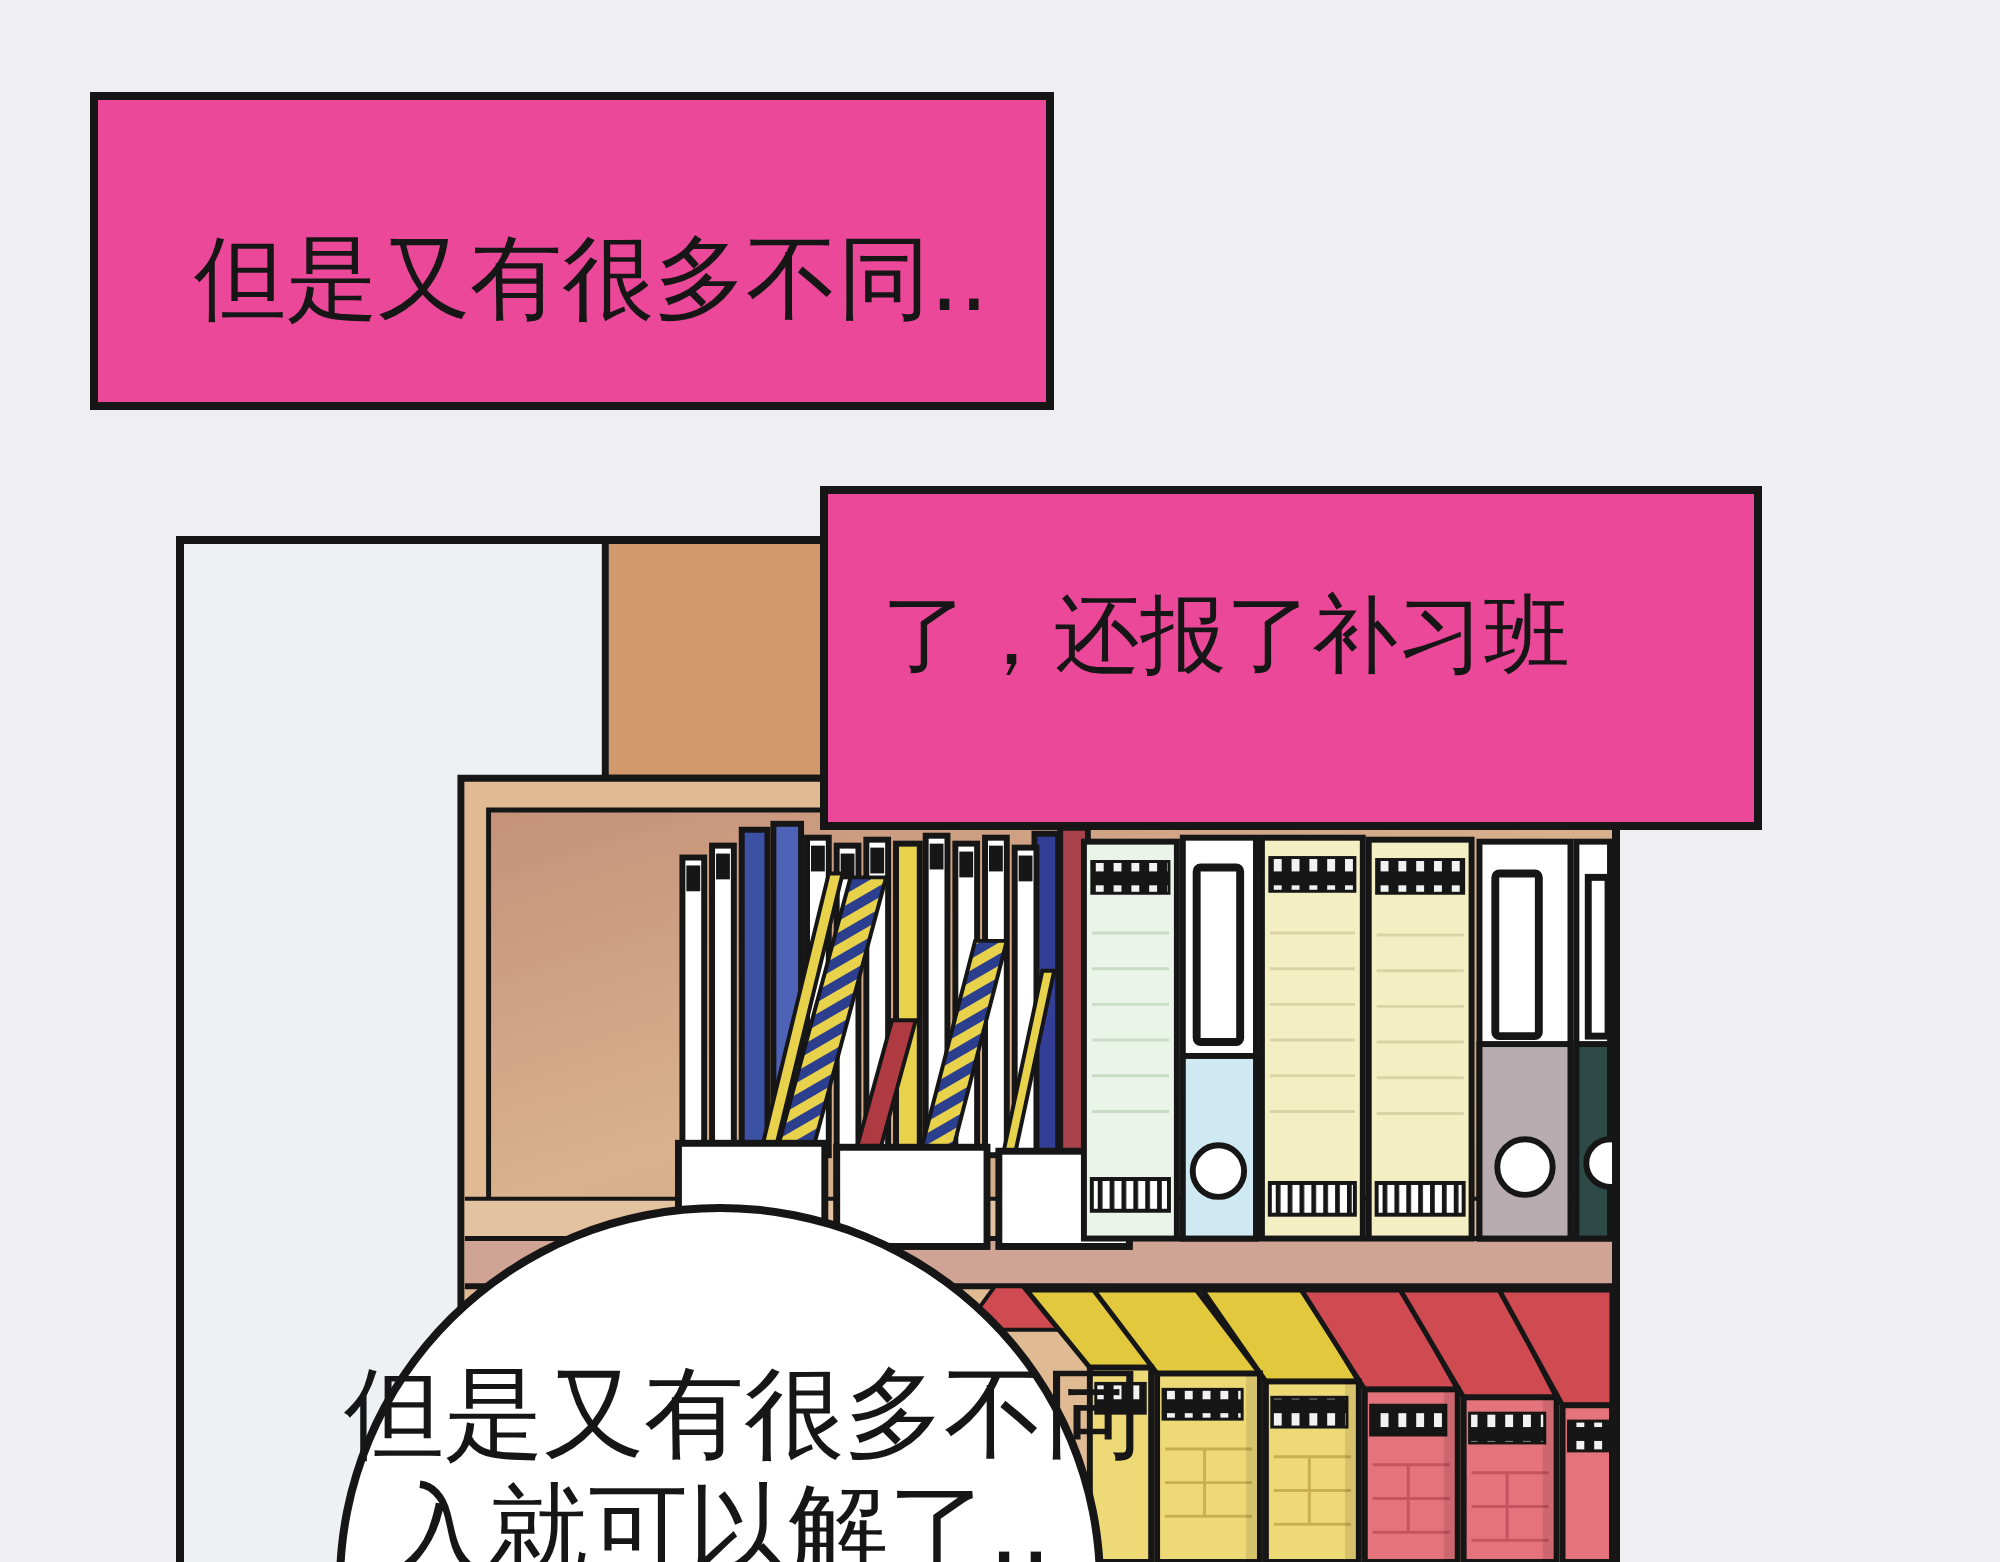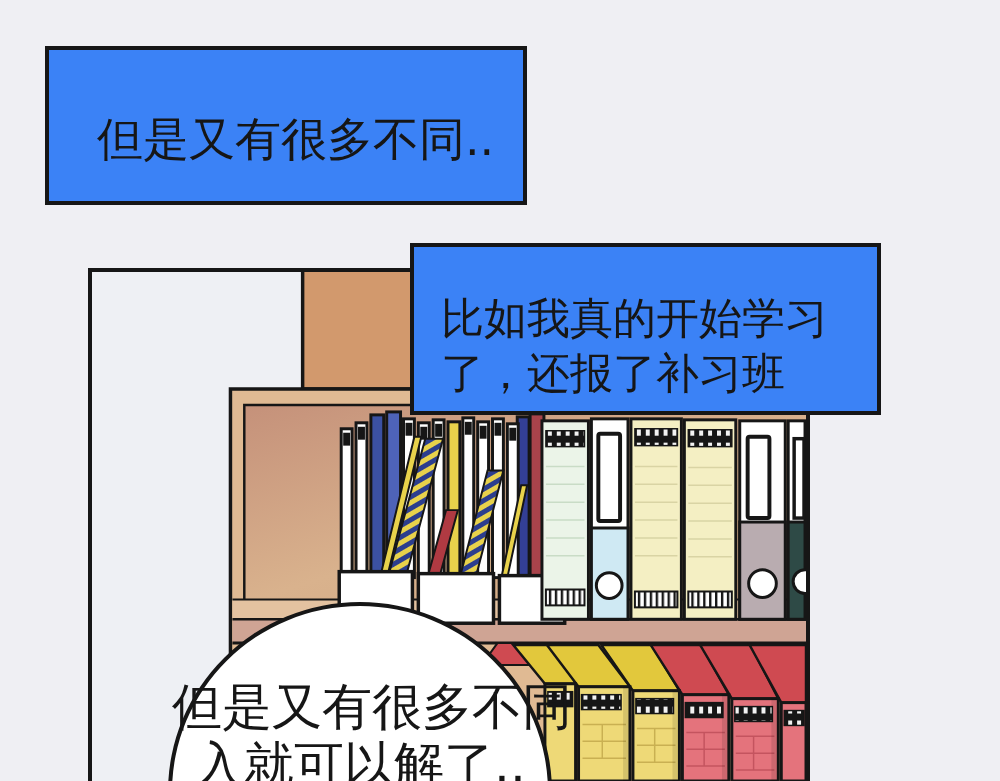--- a/index.html
+++ b/index.html
@@ -17,21 +17,21 @@
   body{background:var(--page-bg);font-family:"DejaVu Sans",sans-serif;color:var(--ink);position:relative}
 
   .panel{
     position:absolute;left:88px;top:268px;width:722px;height:513px;
     background:var(--wall);
     border:4px solid var(--ink);border-bottom:none;z-index:1;
   }
   .panel svg{display:block;width:100%;height:100%}
 
   .nbox{
-    position:absolute;background:#3b82f6;border:4px solid var(--ink);z-index:3;
+    position:absolute;background:#ec4899;border:4px solid var(--ink);z-index:3;
     line-height:1;white-space:nowrap;
   }
   .nbox1{left:45px;top:46px;width:482px;height:159px;font-size:46px;padding:66px 0 0 48px;}
   .nbox2{left:410px;top:243px;width:471px;height:172px;font-size:43px;padding:44px 0 0 27px;line-height:55px;}
 
   .bubble{
     position:absolute;left:168px;top:602px;width:384px;height:380px;
     background:#fff;border:4px solid var(--ink);border-radius:50%;
     z-index:4;text-align:center;font-size:50px;line-height:58px;
     padding-top:72px;white-space:nowrap;
@@ -260,20 +260,19 @@
       </g>
     </g>
   </svg>
 </div>
 
 <div class="nbox nbox1">
   <span class="txt">但是又有很多不同..</span>
 </div>
 
 <div class="nbox nbox2">
-  <span class="txt">比如我真的开始学习</span>
   <span class="txt">了，还报了补习班</span>
 </div>
 
 <div class="bubble">
   <span class="txt">但是又有很多不同</span>
   <span class="txt">入就可以解了..</span>
 </div>
 
 </body></html>

